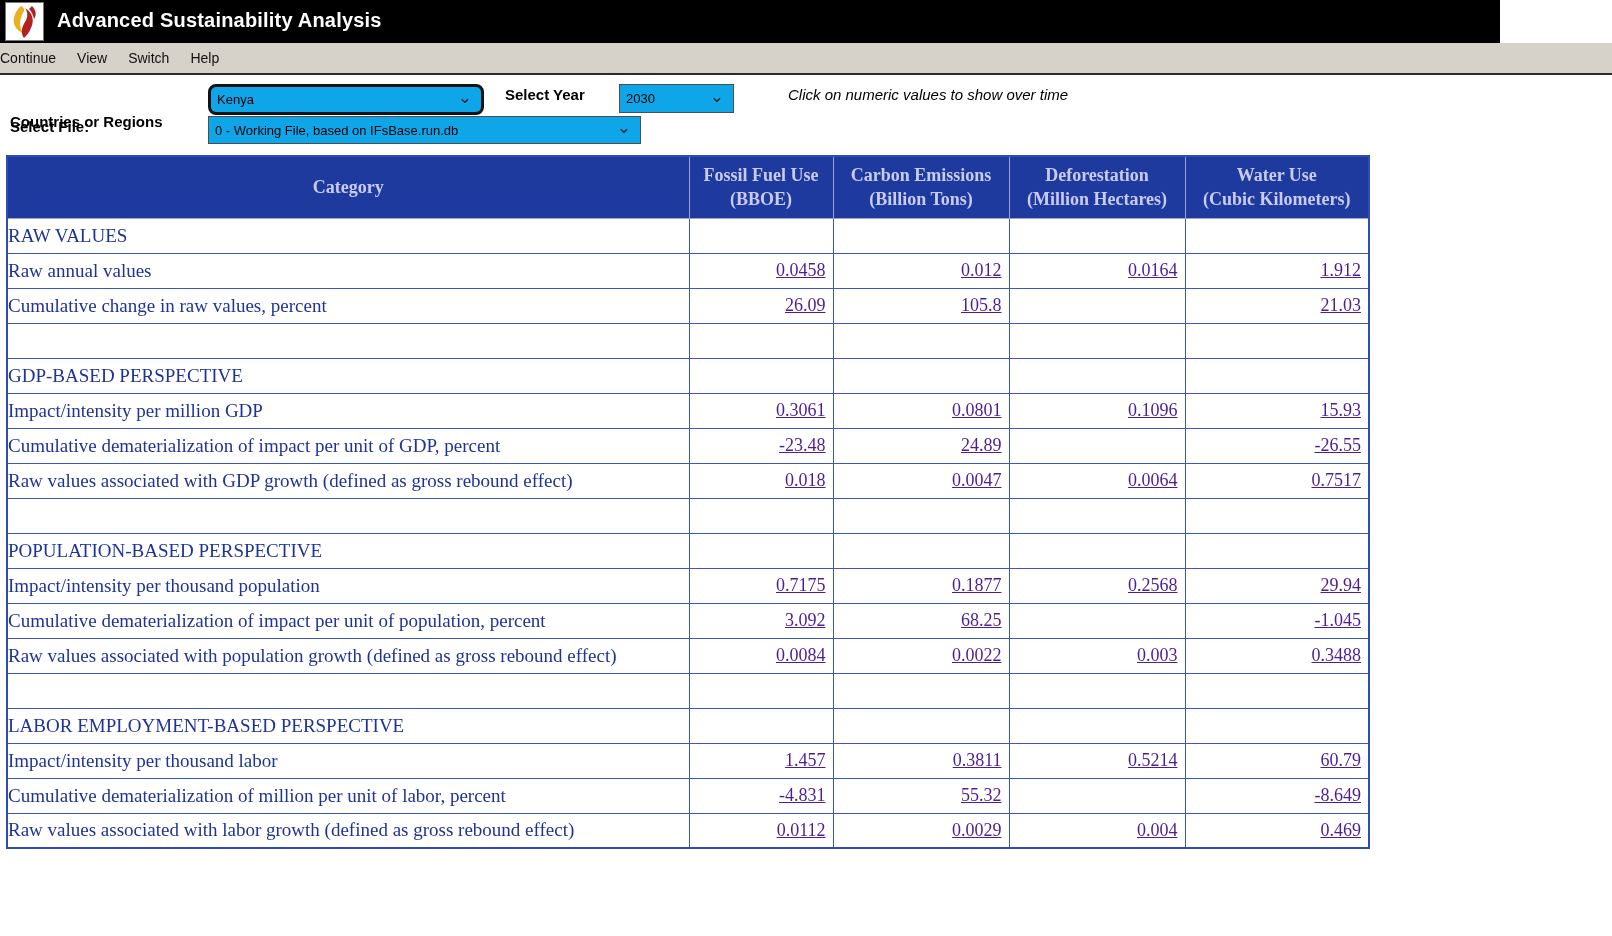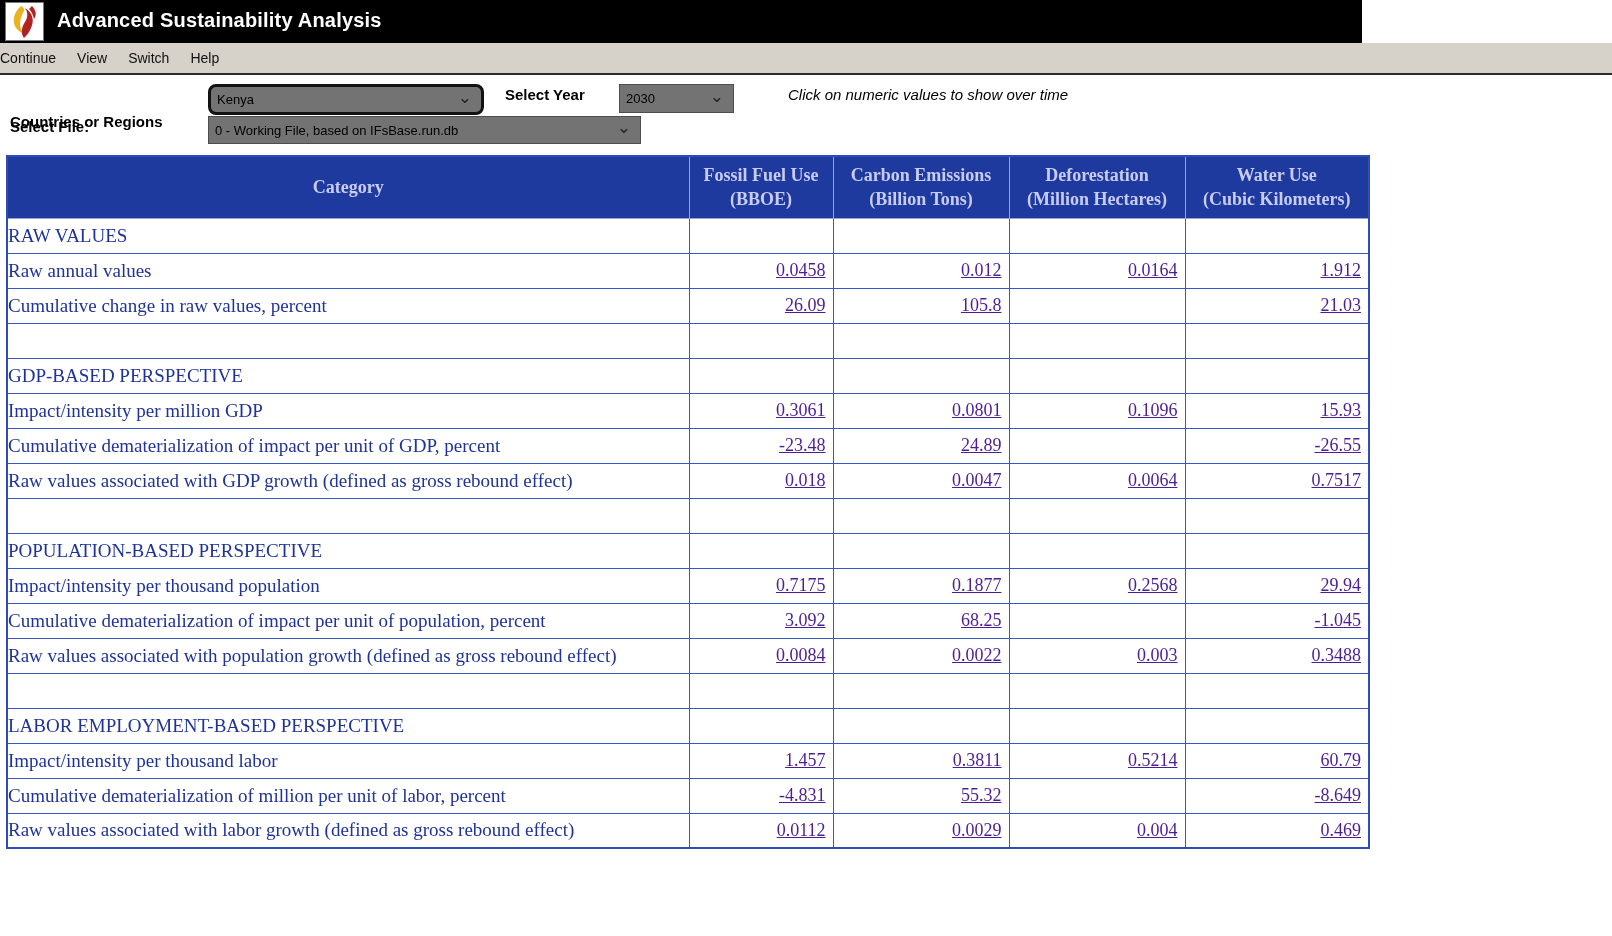--- a/index.html
+++ b/index.html
@@ -6,21 +6,21 @@
   html,body { width:1612px; height:936px; }
   body {
     background:#ffffff;
     font-family:"Liberation Sans", sans-serif;
     position:relative;
     overflow:hidden;
   }
 
   
   .titlebar {
-    position:absolute; top:0; left:0; width:1362px; height:43px;
+    position:absolute; top:0; left:0; width:1500px; height:43px;
     background:#000000;
   }
   .logo {
     position:absolute; left:5px; top:2px; width:39px; height:39px;
     background:#ffffff; border:1px solid #777;
     display:flex; align-items:center; justify-content:center;
   }
   .app-title {
     position:absolute; left:57px; top:9px;
     color:#ffffff; font-weight:bold; font-size:20px; letter-spacing:0.2px;
@@ -38,21 +38,21 @@
   
   .controls { position:absolute; top:77px; left:0; width:1612px; height:78px; background:#fff; }
   .ctl-label { position:absolute; font-weight:bold; font-size:15px; color:#000; white-space:nowrap; }
   .lbl-country { left:10px;  top:8px;margin-top:28px; }
   .lbl-year    { left:505px; top:9px;text-align:center; }
   .lbl-file    { left:10px;  top:41px; }
   .hint {
     position:absolute; left:788px; top:9px;
     font-style:italic; font-size:15px; color:#000; white-space:nowrap;
   }
-  .combo { position:absolute; background:#737373; }
+  .combo { position:absolute; background:#0ea5e9; }
   .combo select {
     width:100%; height:100%;
     -webkit-appearance:none; -moz-appearance:none; appearance:none;
     border:none; outline:none; background:transparent;
     font-family:"Liberation Sans", sans-serif;
     font-size:13px; color:#000; padding-left:6px;
   }
   .combo .chev {
     position:absolute; right:9px; top:50%; transform:translateY(-62%);
     font-size:17px; color:#222; pointer-events:none; line-height:1;

